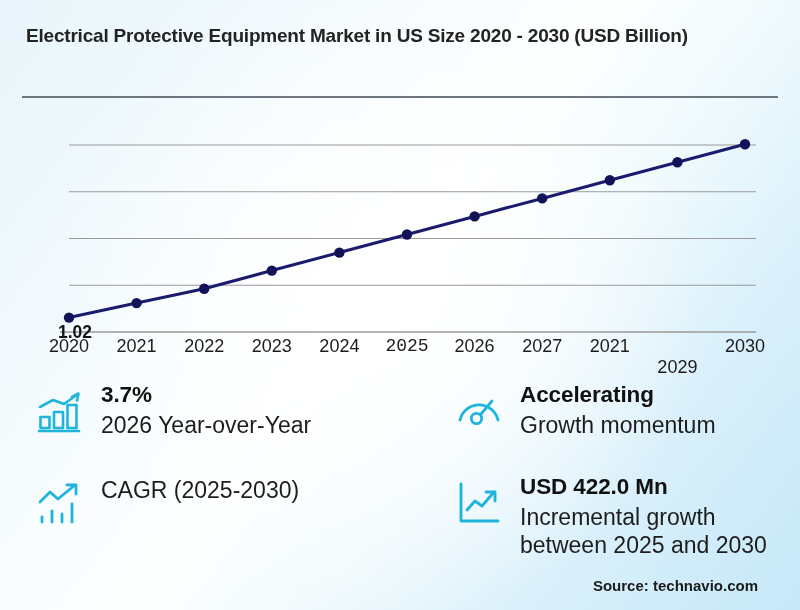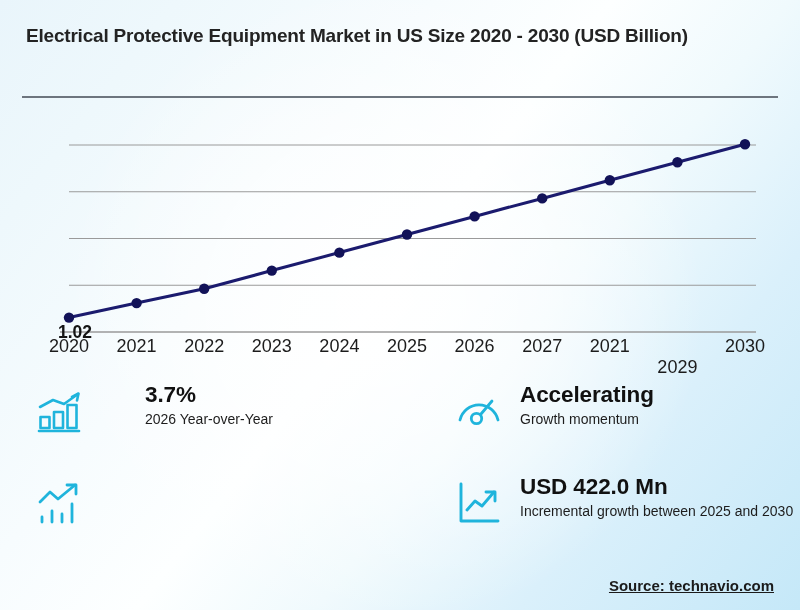--- a/index.html
+++ b/index.html
@@ -103,43 +103,42 @@
   .stat-text { padding-top: 0px; }
   .stat-value {
     font-size: 22.5px;
     font-weight: bold;
     color: #111111;
     line-height: 1.18;
     letter-spacing: -0.1px;
     white-space: nowrap;
   }
   .stat-label {
-    font-size: 14px;
+    font-size: 23px;
     color: #1d1d1d;
     line-height: 1.25;
     margin-top: 2px;
     white-space: nowrap;
   }
   .stat-label.two-line { white-space: normal; width: 280px; }
 
-  #stat-0 { left: 36px;  top: 4px; gap: 44px; }
+  #stat-0 { left: 36px;  top: 4px; }
   #stat-1 { left: 36px;  top: 96px; }
   #stat-2 { left: 455px; top: 4px; }
   #stat-3 { left: 455px; top: 96px; }
 
   
   .source {
     position: absolute;
-    right: 26px;
+    right: 42px;
     bottom: 16px;
     font-size: 15px;
     font-weight: bold;
     color: #1b1b1b;
     white-space: nowrap;
-    text-decoration: underline;
   }
 </style>
 </head>
 <body>
 
 <div id="canvas">
 
   <div class="title">Electrical Protective Equipment Market in US Size 2020 - 2030 (USD Billion)</div>
   <div class="title-divider"></div>
 
@@ -169,21 +168,21 @@
           <circle cx="745.0" cy="40.2" r="5.2" fill="#121258"></circle>
         </g>
     </svg>
 
     <div class="x-labels" id="x-labels">
         <div class="x-label" style="left: 69px;">2020</div>
         <div class="x-label" style="left: 136.6px;">2021</div>
         <div class="x-label" style="left: 204.2px;">2022</div>
         <div class="x-label" style="left: 271.8px;">2023</div>
         <div class="x-label" style="left: 339.4px;">2024</div>
-        <div class="x-label" style="left: 407px;">2025</div>
+        <div class="x-label" style="left: 407px; font-family: Liberation Mono, monospace;">2025</div>
         <div class="x-label" style="left: 474.6px;">2026</div>
         <div class="x-label" style="left: 542.2px;">2027</div>
         <div class="x-label" style="left: 609.8px;">2021</div>
         <div class="x-label" style="left: 677.4px; margin-top: 21px;">2029</div>
         <div class="x-label" style="left: 745px;">2030</div>
       </div>
     <div id="point-labels">
         <div class="point-label" style="left: 58px; top: 183.556px; margin-top: 34px;">1.02</div>
       </div>
   </div>
@@ -212,20 +211,21 @@
         <svg width="48" height="48" viewBox="0 0 48 48" fill="none" stroke="#1fb4dc" stroke-width="2.8" stroke-linecap="round" stroke-linejoin="round">
           <path d="M4 23 L14 13 L22 20 L39 6"></path>
           <path d="M31 6 H40 V15"></path>
           <path d="M6 38 V43"></path>
           <path d="M16 32 V43"></path>
           <path d="M26 35 V43"></path>
           <path d="M36 25 V43"></path>
         </svg>
       </span>
       <span class="stat-text">
+        <span class="stat-label" style="display:block">CAGR (2025-2030)</span>
       </span>
     </div>
 
     <div class="stat" id="stat-2">
       <span class="stat-icon">
         <svg width="48" height="48" viewBox="0 0 48 48" fill="none" stroke="#1fb4dc" stroke-width="2.8" stroke-linecap="round" stroke-linejoin="round">
           <path d="M5 33 A19.5 19.5 0 0 1 43 33"></path>
           <path d="M37 14 L26 27"></path>
           <circle cx="21.5" cy="31.5" r="5.2"></circle>
         </svg>

